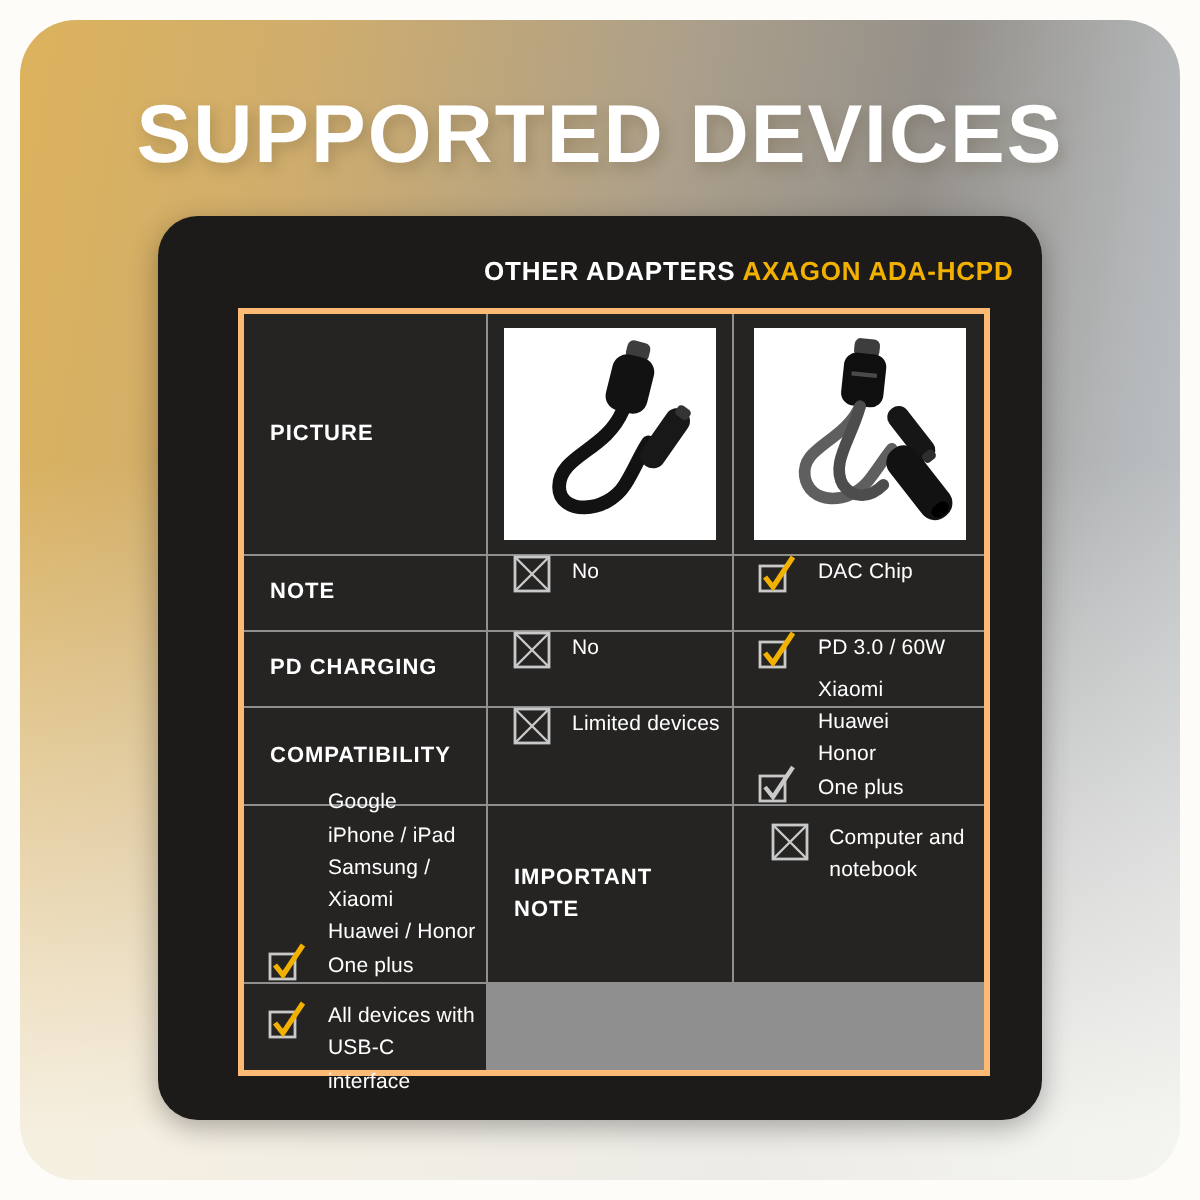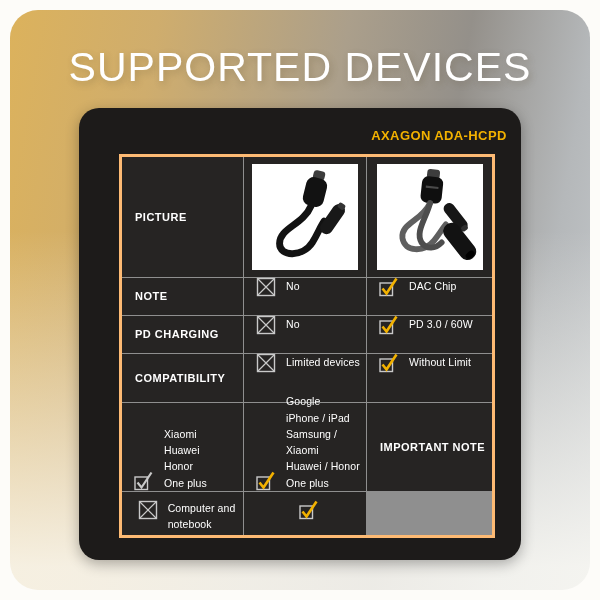--- a/index.html
+++ b/index.html
@@ -9,21 +9,21 @@
 
   
   .bg { position:absolute; left:10px; top:10px; width:580px; height:580px;
         border-radius:28px;
         background:
           linear-gradient(to bottom, rgba(255,255,255,0) 38%, rgba(252,251,246,0.85) 96%),
           linear-gradient(100deg, #dcb25c 0%, #cfad6d 22%, #ab9f8b 50%, #94908a 68%, #b5b8ba 86%, #c6cacd 100%);
   }
 
   .title { position:absolute; left:0; top:44px; width:100%; text-align:center;
-           font-size:41px; font-weight:normal; color:#ffffff; letter-spacing:1px;
+           font-size:41px; font-weight:bold; color:#ffffff; letter-spacing:1px;
            text-shadow: 2px 3px 7px rgba(95,82,55,0.30); white-space:nowrap; }
 
   .panel { position:absolute; left:79px; top:108px; width:442px; height:452px;
            background:#1d1b1a; border-radius:20px;
            box-shadow:0 4px 14px rgba(0,0,0,0.30); }
 
   .col-head { position:absolute; top:20px; font-size:13px; font-weight:bold;
               letter-spacing:0.4px; text-align:center; white-space:nowrap; }
   .col-head.other  { left:163px; width:122px; color:#ffffff; }
   .col-head.axagon { left:286px; width:148px; color:#f2b100; }
@@ -54,20 +54,21 @@
 </style>
 </head>
 <body>
 
 <div class="stage">
   <div class="bg"></div>
 
   <div class="title">SUPPORTED DEVICES</div>
 
   <div class="panel">
+    <div class="col-head other">OTHER ADAPTERS</div>
     <div class="col-head axagon">AXAGON ADA-HCPD</div>
 
     <div class="grid">
 
       <div class="cell lbl">PICTURE</div>
       <div class="cell pic">
         <div class="photo">
           <svg width="106" height="106" viewBox="0 0 100 100">
             <g transform="rotate(14 60 24)">
               <rect x="54.5" y="6" width="11" height="9" rx="3" fill="#3d3d3d"></rect>
@@ -136,27 +137,20 @@
       </div>
 
       <div class="cell lbl">COMPATIBILITY</div>
       <div class="cell val mid">
         <svg class="mark" width="20" height="20" viewBox="0 0 20 20">
           <rect x="1.5" y="1.5" width="17" height="17" fill="none" stroke="#c9c9c9" stroke-width="1.4"></rect>
           <path d="M1.5 1.5 L18.5 18.5 M18.5 1.5 L1.5 18.5" stroke="#c9c9c9" stroke-width="1.2" fill="none"></path>
         </svg>
         <span class="vtext">Limited devices</span>
       </div>
-      <div class="cell val mid">
-        <svg class="mark" width="20" height="20" viewBox="0 0 20 20">
-          <rect x="1" y="6" width="12.5" height="12.5" fill="none" stroke="#c9c9c9" stroke-width="1.4"></rect>
-          <path d="M3.5 11.5 L7.5 16.5 L17.5 1.5" fill="none" stroke="#f2b100" stroke-width="2.6"></path>
-        </svg>
-        <span class="vtext">Without Limit</span>
-      </div>
 
       <div class="cell val top">
         <svg class="mark" width="20" height="20" viewBox="0 0 20 20">
           <rect x="1" y="6" width="12.5" height="12.5" fill="none" stroke="#c9c9c9" stroke-width="1.4"></rect>
           <path d="M3.5 11.5 L7.5 16.5 L17.5 1.5" fill="none" stroke="#c9c9c9" stroke-width="2.2"></path>
         </svg>
         <span class="vtext">Xiaomi
 Huawei
 Honor
 One plus</span>
@@ -180,17 +174,19 @@
           <path d="M1.5 1.5 L18.5 18.5 M18.5 1.5 L1.5 18.5" stroke="#c9c9c9" stroke-width="1.2" fill="none"></path>
         </svg>
         <span class="vtext">Computer and
 notebook</span>
       </div>
       <div class="cell val top-sm">
         <svg class="mark" width="20" height="20" viewBox="0 0 20 20">
           <rect x="1" y="6" width="12.5" height="12.5" fill="none" stroke="#c9c9c9" stroke-width="1.4"></rect>
           <path d="M3.5 11.5 L7.5 16.5 L17.5 1.5" fill="none" stroke="#f2b100" stroke-width="2.6"></path>
         </svg>
+        <span class="vtext">All devices with
+USB-C interface</span>
       </div>
 
     </div>
   </div>
 </div>
 
 </body></html>

